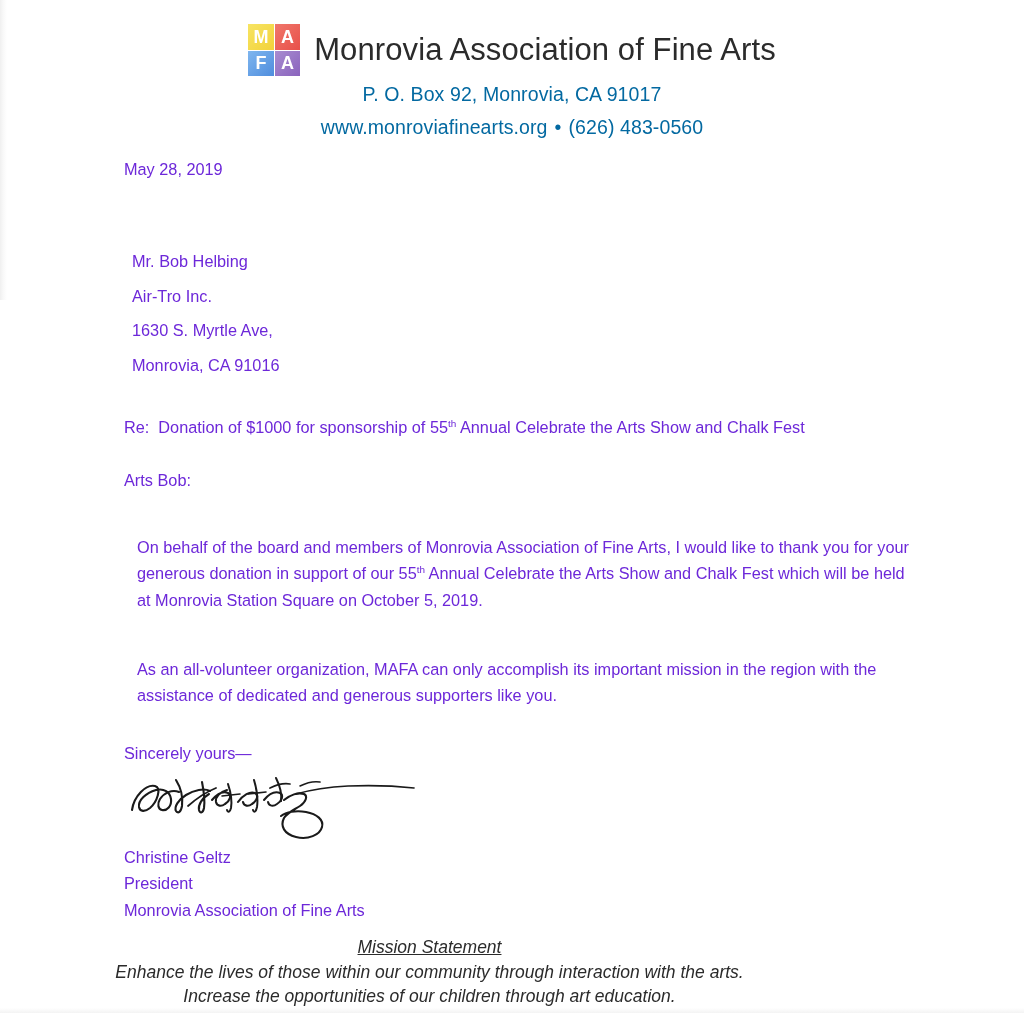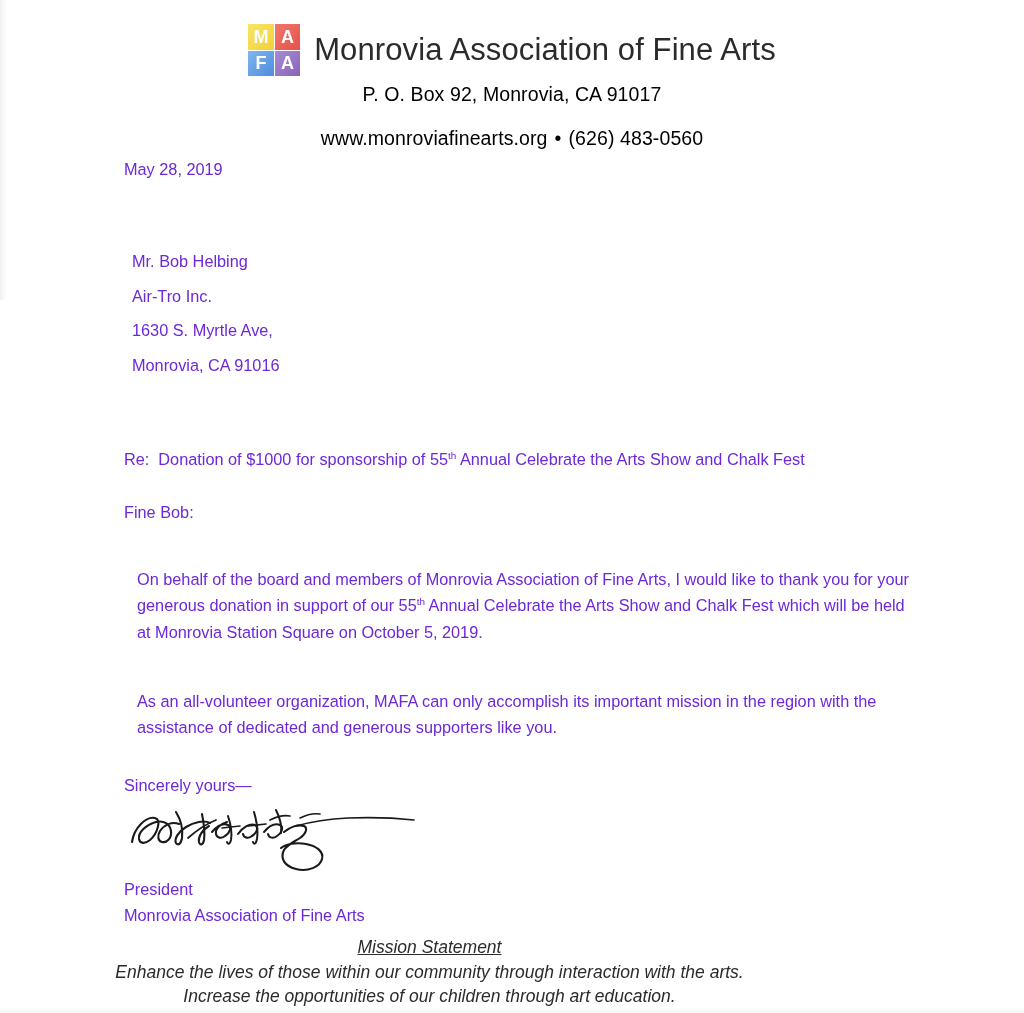--- a/index.html
+++ b/index.html
@@ -80,25 +80,25 @@
 
   .org-name {
     font-size: 31px;
     font-weight: normal;
     letter-spacing: .1px;
     color: #2b2b2b;
     white-space: nowrap;
   }
   .lh-line {
     font-size: 19.5px;
-    color: #000000;
+    color: #0369a1;
     margin-top: 7px;
     letter-spacing: .1px;
   }
-  .lh-line.second { margin-top: 21px; }
+  .lh-line.second { margin-top: 10px; }
   .bullet-sep { padding: 0 7px; }
 
   
   .letter {
     position: absolute;
     left: 124px;
     top: 156px;
     width: 800px;
     font-size: 16.3px;
     line-height: 1.62;
@@ -106,21 +106,21 @@
   }
   .date-line { margin: 0; }
   .address-block {
     margin: 0;
     padding: 0;
     list-style: none;
   }
   .address-block li { margin: 8px; }
 
   .re-line { margin: 0; white-space: nowrap; }
-  .re-label { display: inline-block; margin-right: 9px; margin-top: 32px; }
+  .re-label { display: inline-block; margin-right: 9px; }
   sup.ord {
     font-size: 61%;
     vertical-align: super;
     line-height: 0;
   }
   .salutation { margin: 0; }
   .para { margin: 13px; }
   .closing { margin: 0; }
 
   .sig-name-block {
@@ -207,21 +207,21 @@
     </ul>
 
     <div class="sp-addr"></div>
 
     <p class="re-line">
       <span class="re-label">Re:</span><span>Donation of $1000 for sponsorship of 55</span><sup class="ord">th</sup><span> Annual Celebrate the Arts Show and Chalk Fest</span>
     </p>
 
     <div class="sp-re"></div>
 
-    <p class="salutation">Fine Bob:</p>
+    <p class="salutation">Arts Bob:</p>
 
     <div class="sp-sal"></div>
 
     <p class="para">
       <span>On behalf of the board and members of Monrovia Association of Fine Arts, I would like to thank you for your generous donation in support of our 55</span><sup class="ord">th</sup><span> Annual Celebrate the Arts Show and Chalk Fest which will be held at Monrovia Station Square on October 5, 2019.</span>
     </p>
 
     <div class="sp-para"></div>
 
     <p class="para">As an all-volunteer organization, MAFA can only accomplish its important mission in the region with the assistance of dedicated and generous supporters like you.</p>
@@ -247,20 +247,21 @@
           <path d="M152 12 C156 20, 158 28, 157 35" stroke-width="2"></path>
           <path d="M146 22 C152 19, 160 17, 166 18" stroke-width="1.7"></path>
           <path d="M160 34 C166 29, 174 26, 180 28 C184 30, 182 36, 176 40 C170 44, 164 46, 160 52 C156 60, 160 68, 172 71 C184 74, 196 69, 198 61 C200 54, 193 48, 182 46 C172 44, 162 46, 157 50" stroke-width="2.1"></path>
           <path d="M172 28 C186 24, 204 21, 224 20 C248 19, 272 20, 290 22" stroke-width="1.7"></path>
           <path d="M176 20 C182 17, 190 15, 196 16" stroke-width="1.6"></path>
         </g>
       </svg>
     </div>
 
     <ul class="sig-name-block">
+      <li>Christine Geltz</li>
       <li>President</li>
       <li>Monrovia Association of Fine Arts</li>
     </ul>
   </div>
 
   <div class="mission">
     <span class="mission-title">Mission Statement</span>
     <span class="mission-line">Enhance the lives of those within our community through interaction with the arts.</span>
     <span class="mission-line">Increase the opportunities of our children through art education.</span>
   </div>

